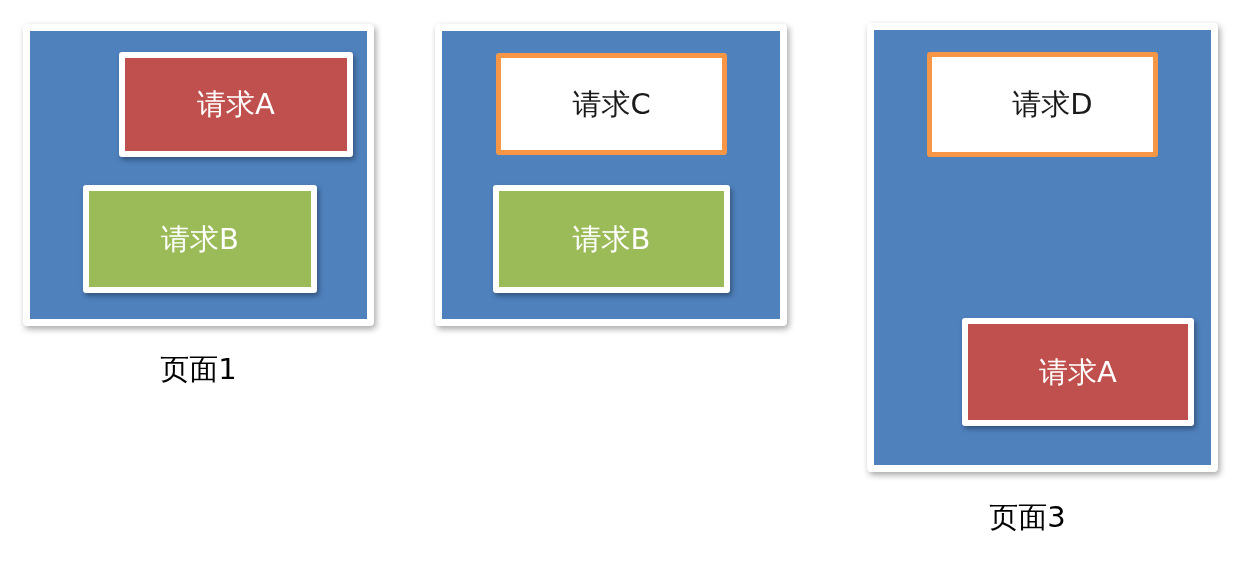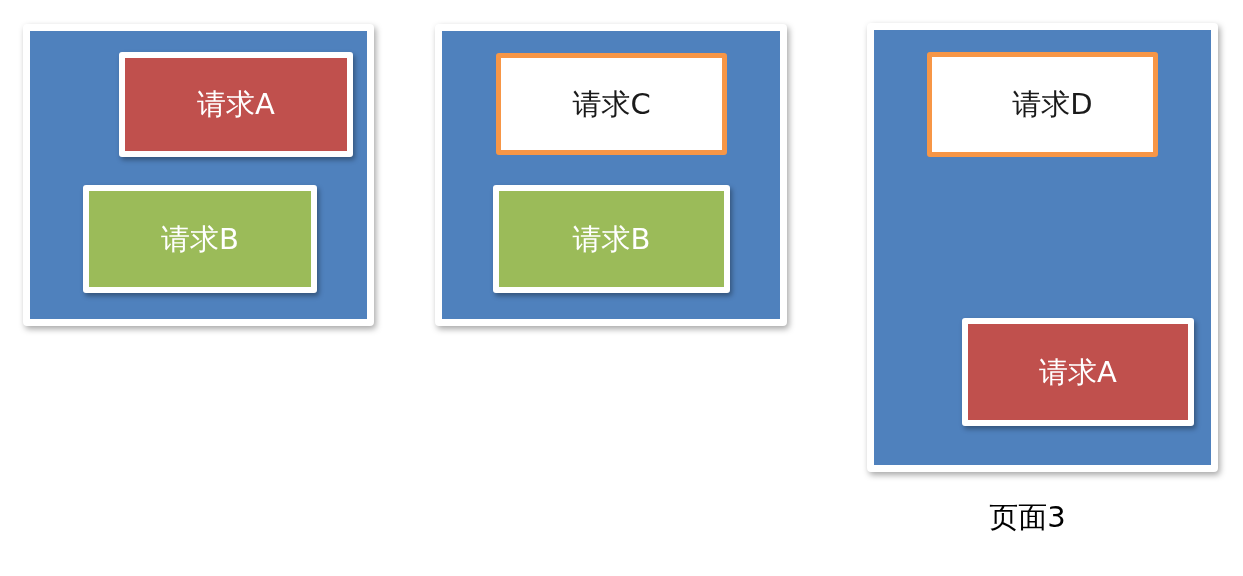--- a/index.html
+++ b/index.html
@@ -66,20 +66,21 @@
 <div class="stage">
 
   <div class="panel" style="left:23px; top:24px; width:351px; height:302px;">
     <div class="req red" style="left:53px; top:21px; width:234px; height:105px;">
       <span>请求A</span>
     </div>
     <div class="req green" style="left:53px; top:154px; width:234px; height:108px;">
       <span>请求B</span>
     </div>
   </div>
+  <div class="page-label" style="left:23px; top:352px; width:351px;">页面1</div>
 
   <div class="panel" style="left:435px; top:24px; width:352px; height:302px;">
     <div class="req outline" style="left:54px; top:22px; width:231px; height:102px;">
       <span>请求C</span>
     </div>
     <div class="req green" style="left:51px; top:154px; width:237px; height:108px;">
       <span>请求B</span>
     </div>
   </div>
 

